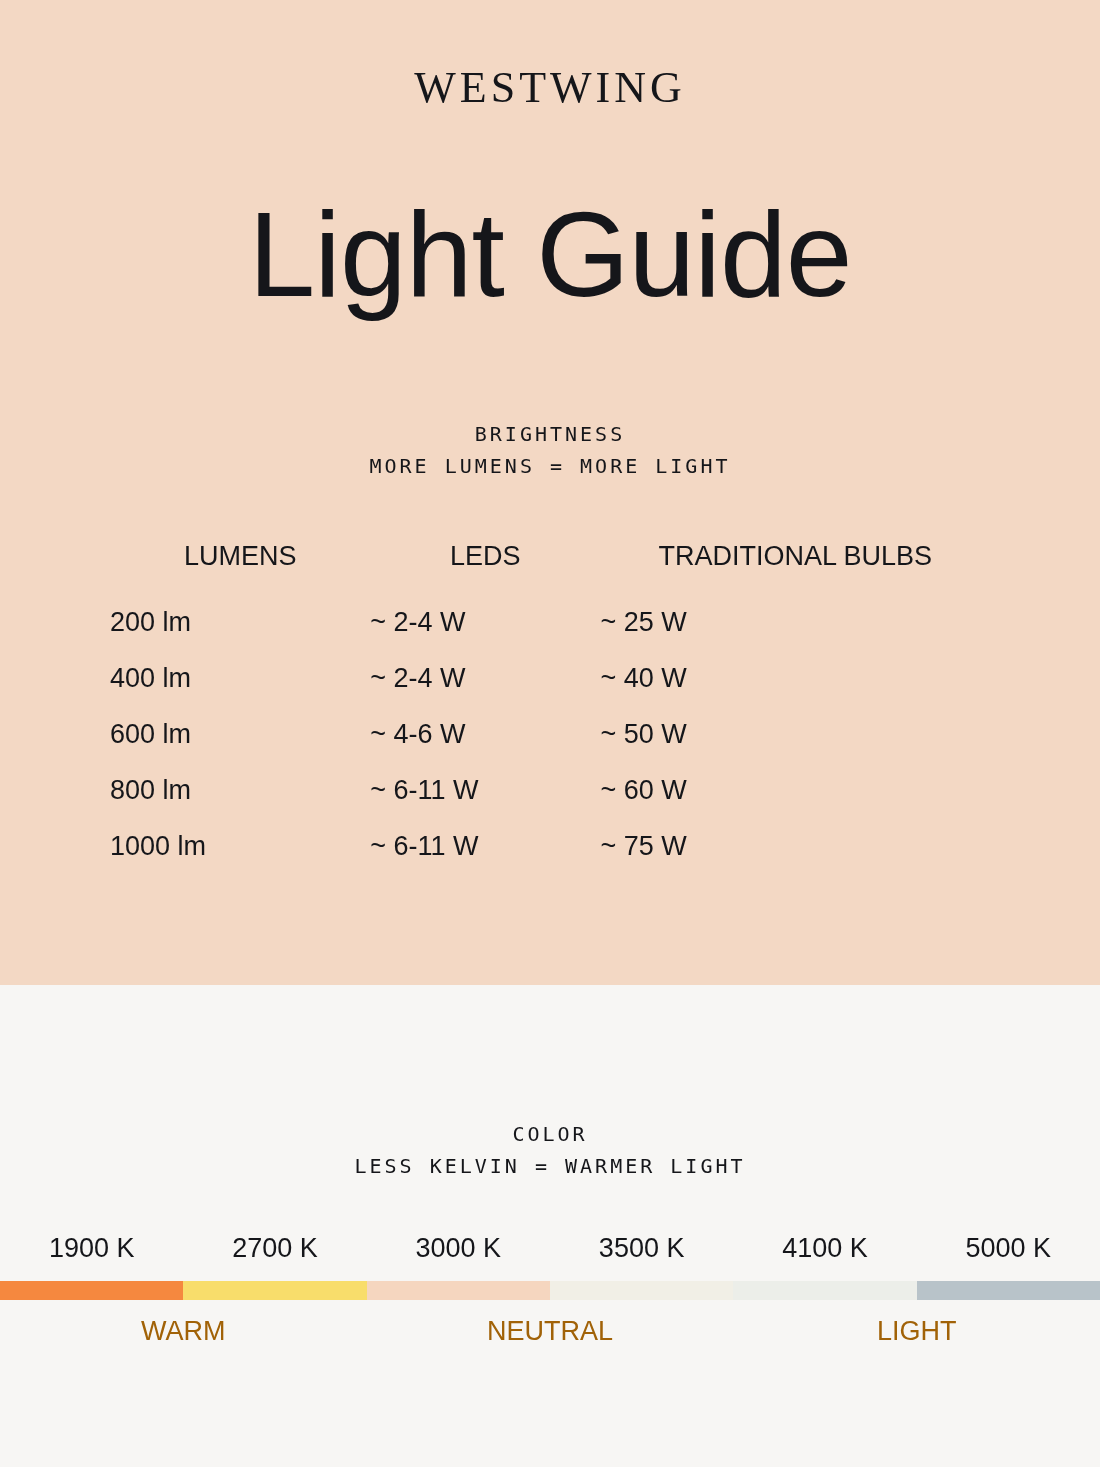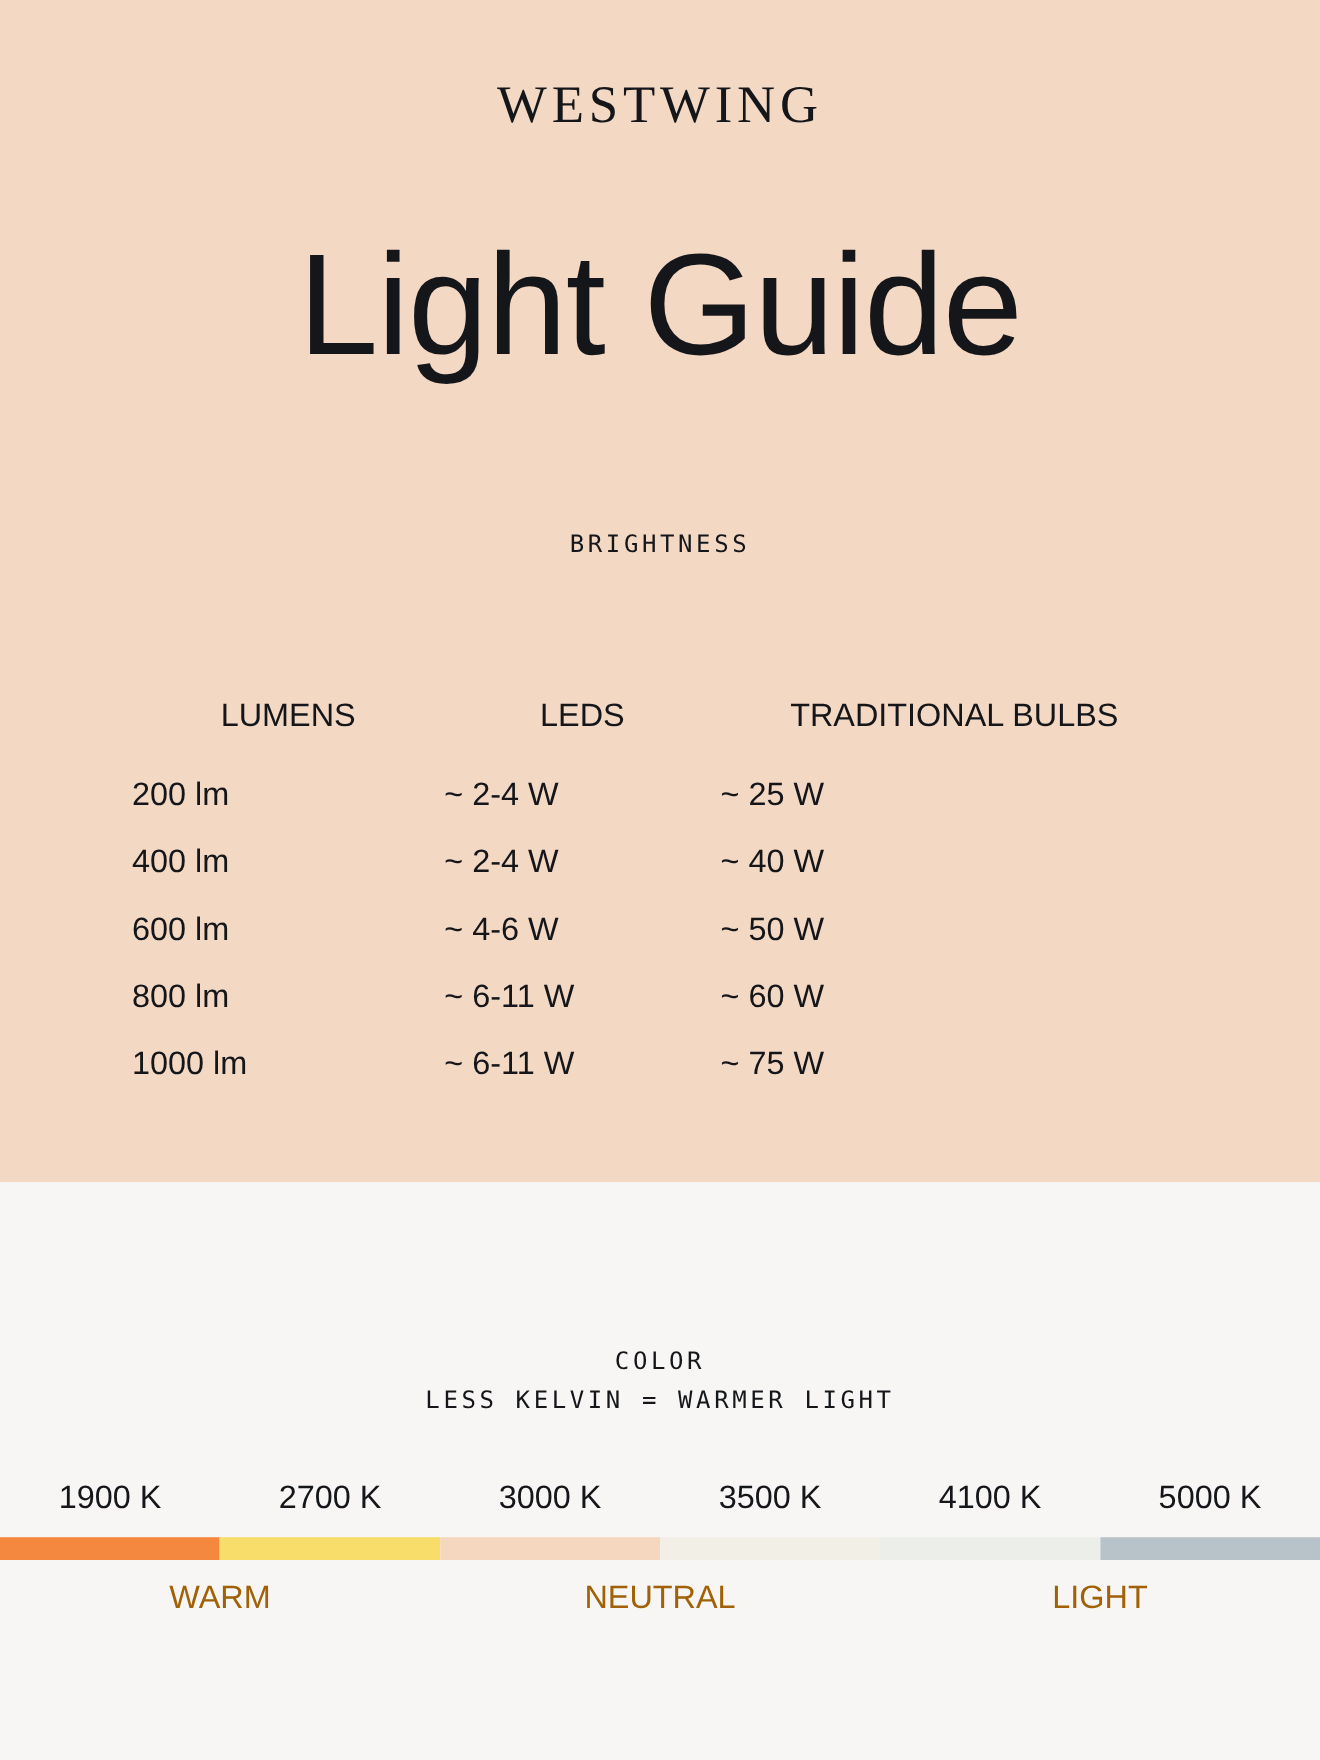--- a/index.html
+++ b/index.html
@@ -58,29 +58,29 @@
   .section-label {
     text-align: center;
     font-family: "DejaVu Sans Mono", monospace;
     font-size: 20px;
     letter-spacing: 3px;
     color: #15161a;
     line-height: 1.6;
   }
   .brightness-label {
     position: absolute;
-    top: 437px;
+    top: 418px;
     left: 0;
     width: 100%;
   }
 
   
   .lumen-table {
     position: absolute;
-    top: 580px;
+    top: 540px;
     left: 110px;
     width: 880px;
     border-collapse: collapse;
   }
   .lumen-table th {
     font-size: 27px;
     font-weight: 400;
     color: #15161a;
     padding-bottom: 22px;
     text-align: center;
@@ -159,20 +159,21 @@
 
 <div class="page">
 
   <div class="top-panel" style="background: rgb(243, 216, 196);">
     <div class="brand">WESTWING</div>
     <div class="main-title">Light Guide</div>
   </div>
 
   <div class="section-label brightness-label">
     <div>BRIGHTNESS</div>
+    <div>MORE LUMENS = MORE LIGHT</div>
   </div>
 
   <table class="lumen-table">
     <thead>
       <tr>
         <th class="col-lumens">LUMENS</th>
         <th class="col-leds">LEDS</th>
         <th class="col-bulbs">TRADITIONAL BULBS</th>
       </tr>
     </thead>

